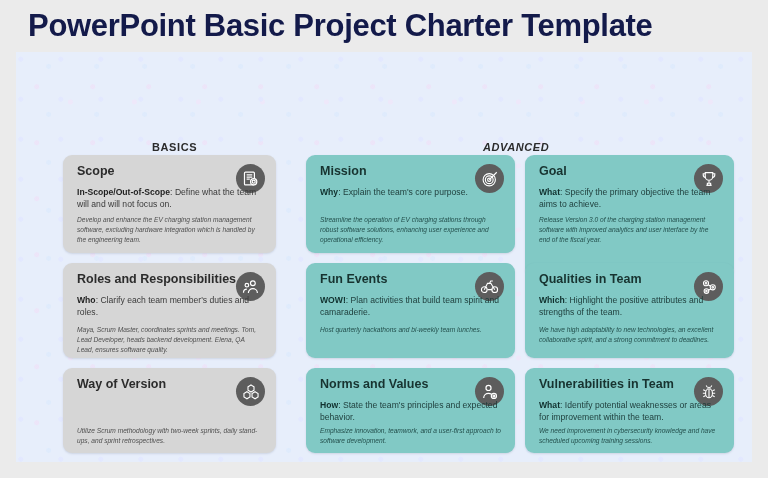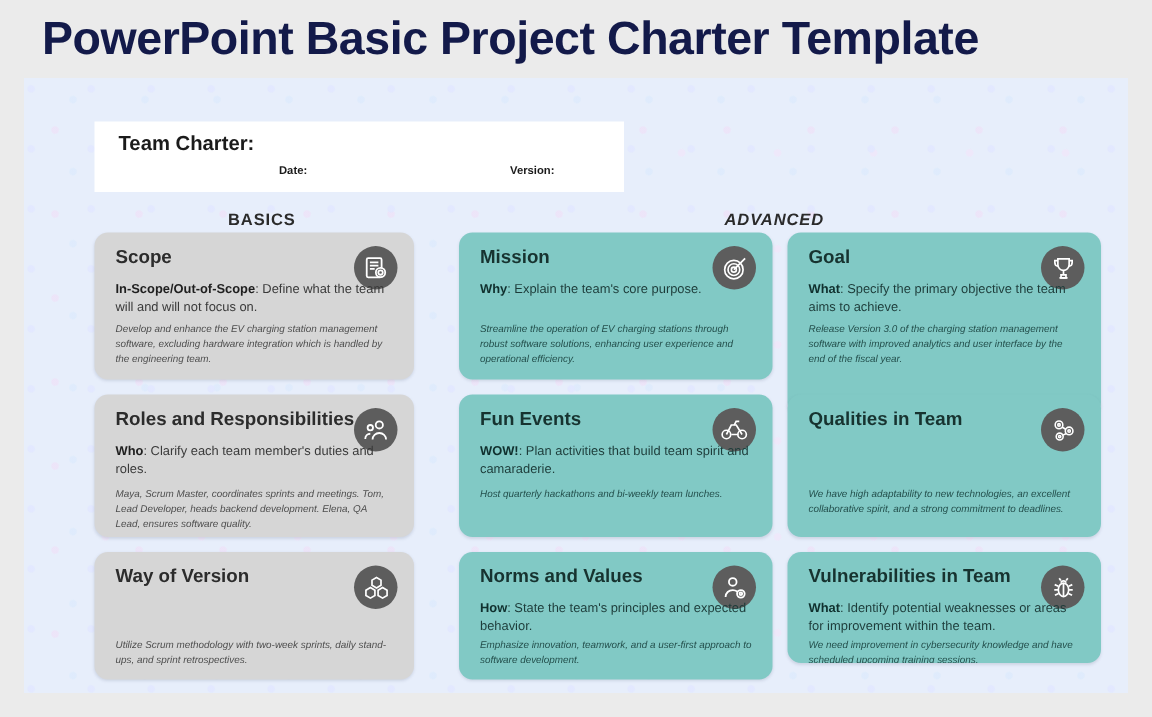--- a/index.html
+++ b/index.html
@@ -95,40 +95,35 @@
   .c-scope{left:47px;top:103px;width:213px;height:98px;}
   .c-roles{left:47px;top:211px;width:213px;height:95px;}
   .c-way  {left:47px;top:316px;width:213px;height:85px;}
   
   .c-mission{left:290px;top:103px;width:209px;height:98px;}
   .c-fun    {left:290px;top:211px;width:209px;height:95px;}
   .c-norms  {left:290px;top:316px;width:209px;height:85px;}
   
   .c-goal   {left:509px;top:103px;width:209px;height:122px;}
   .c-qual   {left:509px;top:211px;width:209px;height:95px;}
-  .c-vuln   {left:509px;top:316px;width:209px;height:74px;}
+  .c-vuln   {left:509px;top:316px;width:209px;height:85px;}
 
   .d-a{top:60px;}
   .d-b{top:62px;}
   .d-c{top:58px;}
 </style>
 </head>
 <body>
 
 <div class="page">
 
   <div class="title">PowerPoint Basic Project Charter Template</div>
 
   <div class="slide">
 
-    <div class="charter">
-      <div class="charter-title">Team Charter:</div>
-      <div class="charter-field charter-date">Date:</div>
-      <div class="charter-field charter-version">Version:</div>
-    </div>
 
     <div class="col-head basics">BASICS</div>
     <div class="col-head advanced">ADVANCED</div>
 
     <div class="card gray c-scope">
       <div class="card-title">Scope</div>
       <div class="icon-badge">
         <svg width="17" height="17" viewBox="0 0 24 24" fill="none" stroke="#fff" stroke-width="1.7">
           <rect x="3.5" y="3" width="14" height="18" rx="1.4"></rect>
           <line x1="6.5" y1="7" x2="14.5" y2="7"></line>
@@ -245,20 +240,23 @@
         <svg width="18" height="18" viewBox="0 0 24 24" fill="none" stroke="#fff" stroke-width="1.4">
           <circle cx="8" cy="7" r="3.4"></circle>
             <circle cx="8" cy="7" r="1.1"></circle>
           <circle cx="17" cy="12.4" r="3.4"></circle>
             <circle cx="17" cy="12.4" r="1.1"></circle>
           <circle cx="8.6" cy="17.4" r="3.1"></circle>
             <circle cx="8.6" cy="17.4" r="1"></circle>
           <line x1="10.6" y1="8.9" x2="14.3" y2="11.1"></line>
             <line x1="14.6" y1="14.6" x2="11" y2="16.3"></line>
         </svg>
+      </div>
+      <div class="card-lead">
+        <b>Which</b><span>: Highlight the positive attributes and strengths of the team.</span>
       </div>
       <div class="card-detail d-b">We have high adaptability to new technologies, an excellent collaborative spirit, and a strong commitment to deadlines.</div>
     </div>
 
     <div class="card teal c-vuln">
       <div class="card-title">Vulnerabilities in Team</div>
       <div class="icon-badge">
         <svg width="18" height="18" viewBox="0 0 24 24" fill="none" stroke="#fff" stroke-width="1.5">
           <ellipse cx="12" cy="13.6" rx="4.6" ry="6"></ellipse>
             <line x1="12" y1="8" x2="12" y2="19.6"></line>

